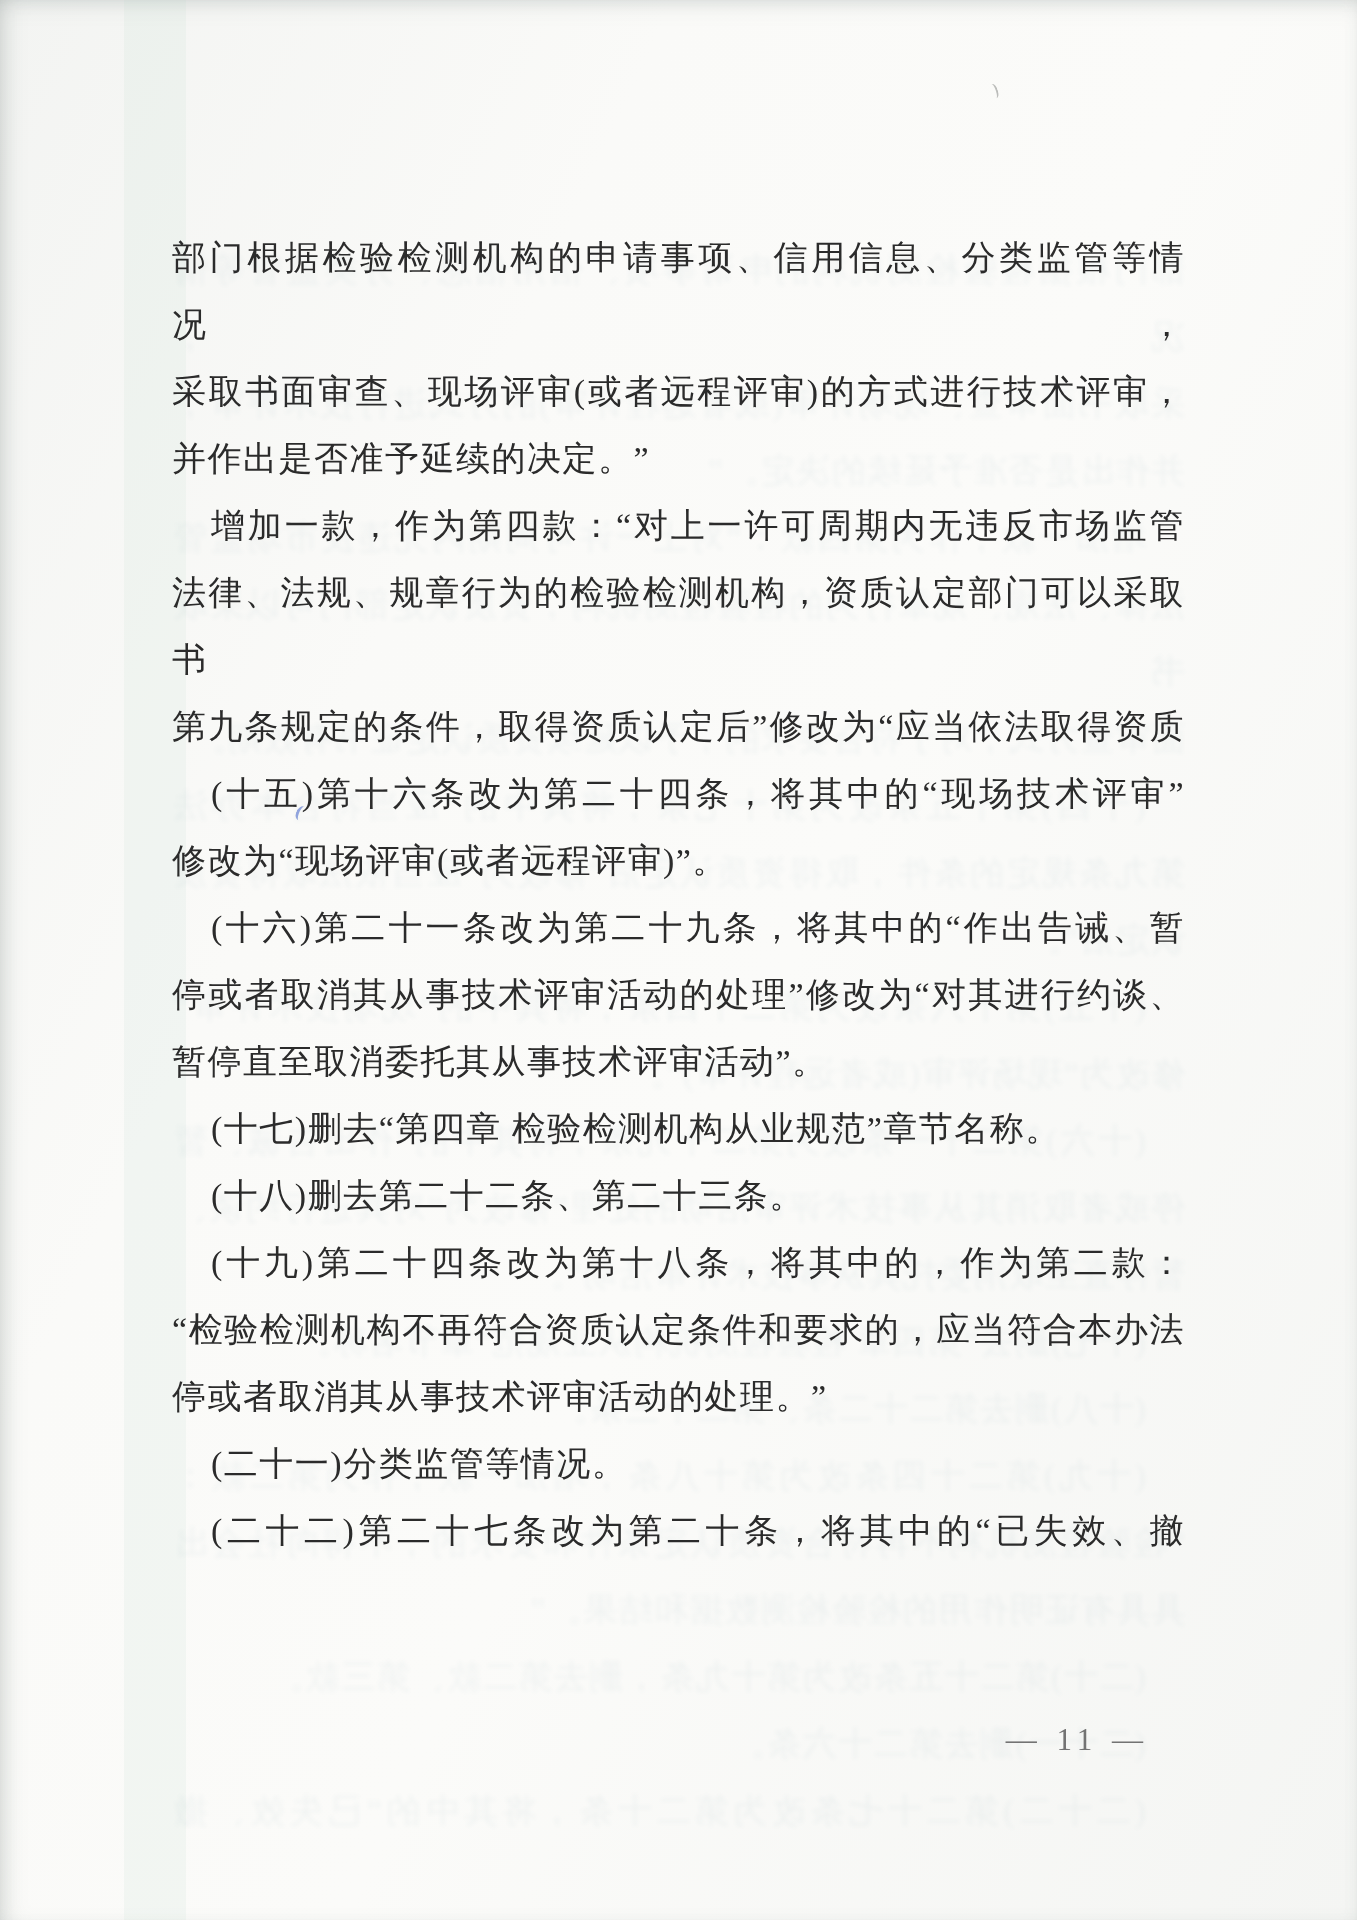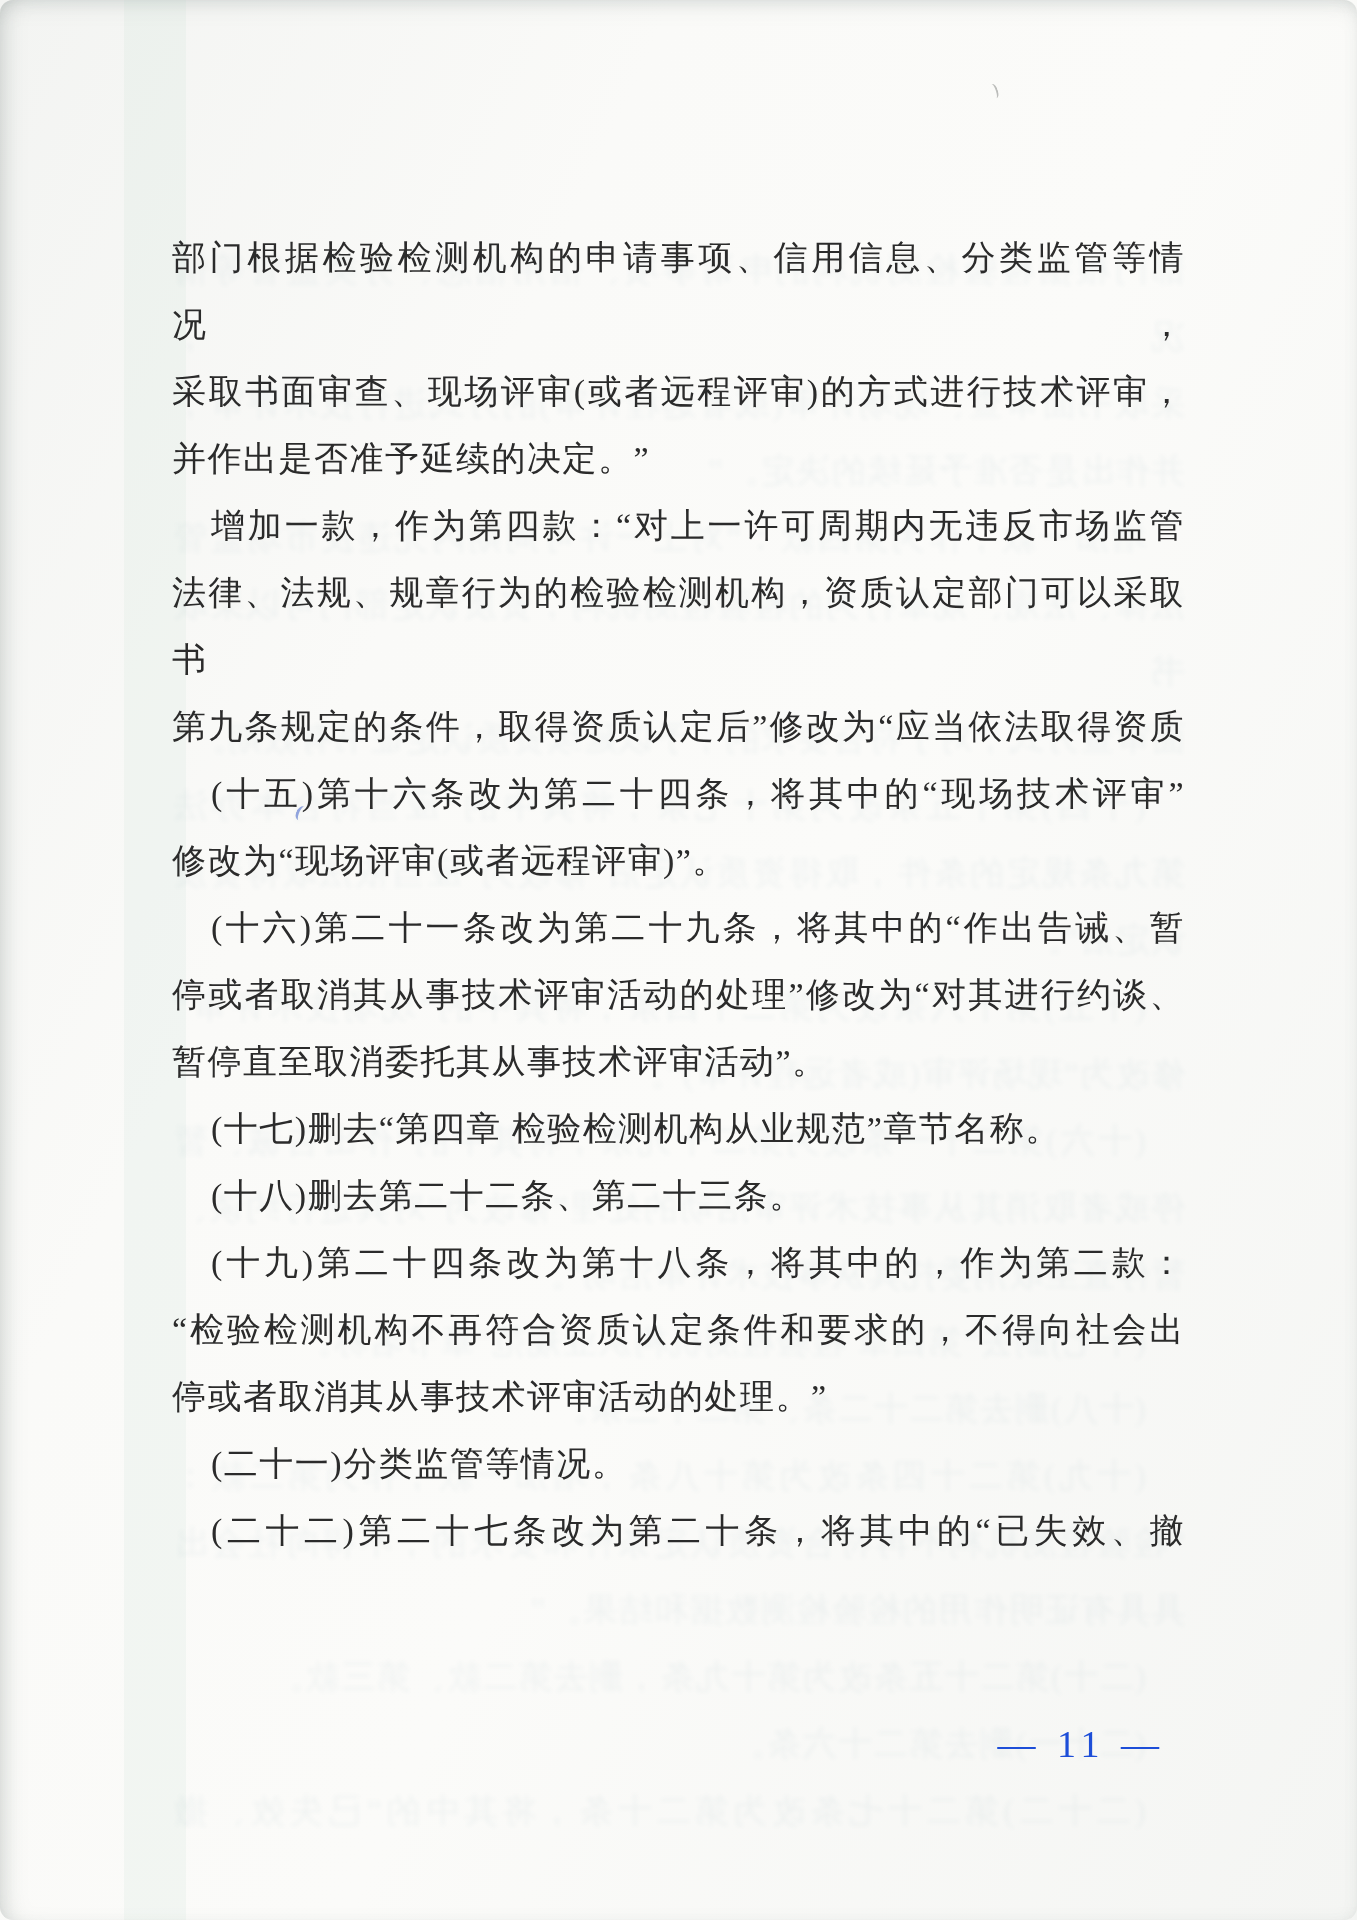--- a/index.html
+++ b/index.html
@@ -6,43 +6,42 @@
   body{
     width:1357px;height:1920px;position:relative;overflow:hidden;
     background:linear-gradient(115deg,#f3f4f2 0%,#fafaf8 30%,#fbfbf9 55%,#f4f5f3 100%);
     font-family:"Liberation Serif","DejaVu Serif",serif;
   }
   .page{
     position:absolute;inset:0;
     box-shadow:inset 16px 0 26px -16px rgba(120,132,128,.38),
                inset 0 14px 24px -14px rgba(120,132,128,.28),
                inset -6px 0 18px -12px rgba(140,150,146,.22);
-    border-radius:13px;
   }
   .scan-band{
     position:absolute;left:124px;top:0;width:62px;height:100%;
     background:rgba(184,214,202,.13);pointer-events:none;
   }
   .text-block{
     position:absolute;left:172px;right:172px;top:224px;
     font-size:34px;line-height:67px;letter-spacing:1.5px;color:#2b2b2b;
   }
   .line{white-space:nowrap;}
   .line.full{white-space:normal;text-align:justify;text-align-last:justify;text-justify:inter-character;}
   .line.indent{padding-left:39px;}
   .ghost-layer{
     position:absolute;left:172px;right:172px;top:236px;
     font-size:34px;line-height:67px;letter-spacing:1.5px;
     transform:scaleX(-1);opacity:.06;filter:blur(2.2px);
     color:#4f7d8c;pointer-events:none;z-index:0;
   }
   .text-block{z-index:1;}
   .page-number{
-    position:absolute;top:1722px;right:192px;
-    font-size:38px;letter-spacing:6px;color:#1d4ed8;white-space:nowrap;
+    position:absolute;top:1722px;right:208px;
+    font-size:31px;letter-spacing:6px;color:#737373;white-space:nowrap;
   }
   .mark-blue{
     position:absolute;left:296px;top:806px;width:8px;height:15px;
     border-left:3px solid rgba(62,96,200,.55);border-radius:60% 40% 50% 50%;
     transform:rotate(20deg);
   }
   .mark-top{
     position:absolute;left:989px;top:84px;width:7px;height:15px;
     border-right:2px solid rgba(110,112,110,.45);border-radius:45%;
     transform:rotate(-18deg);
@@ -87,21 +86,21 @@
       <div class="line full">法律、法规、规章行为的检验检测机构，资质认定部门可以采取书</div>
       <div class="line full">第九条规定的条件，取得资质认定后”修改为“应当依法取得资质</div>
       <div class="line indent full">(十五)第十六条改为第二十四条，将其中的“现场技术评审”</div>
       <div class="line">修改为“现场评审(或者远程评审)”。</div>
       <div class="line indent full">(十六)第二十一条改为第二十九条，将其中的“作出告诫、暂</div>
       <div class="line full">停或者取消其从事技术评审活动的处理”修改为“对其进行约谈、</div>
       <div class="line">暂停直至取消委托其从事技术评审活动”。</div>
       <div class="line indent">(十七)删去“第四章 检验检测机构从业规范”章节名称。</div>
       <div class="line indent">(十八)删去第二十二条、第二十三条。</div>
       <div class="line indent full">(十九)第二十四条改为第十八条，将其中的，作为第二款：</div>
-      <div class="line full">“检验检测机构不再符合资质认定条件和要求的，不得向社会出</div>
+      <div class="line full">“检验检测机构不再符合资质认定条件和要求的，应当符合本办法</div>
       <div class="line">停或者取消其从事技术评审活动的处理。”</div>
       <div class="line indent">(二十一)分类监管等情况。</div>
       <div class="line indent full">(二十二)第二十七条改为第二十条，将其中的“已失效、撤</div>
     </div>
 
   <div class="mark-blue"></div>
   <div class="mark-top"></div>
 
   <div class="page-number">— 11 —</div>
 </div>

